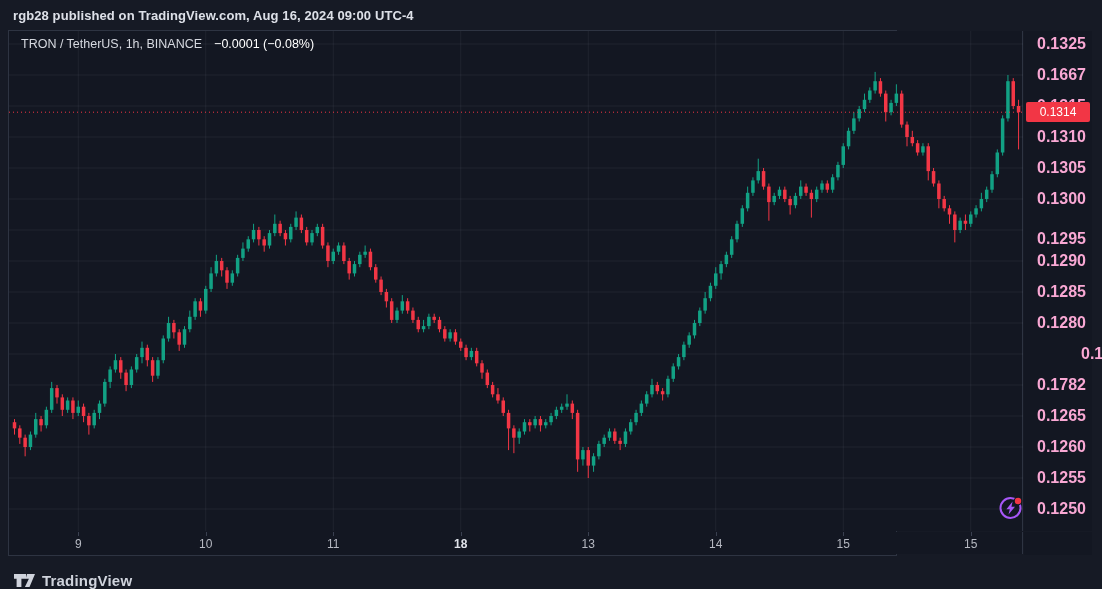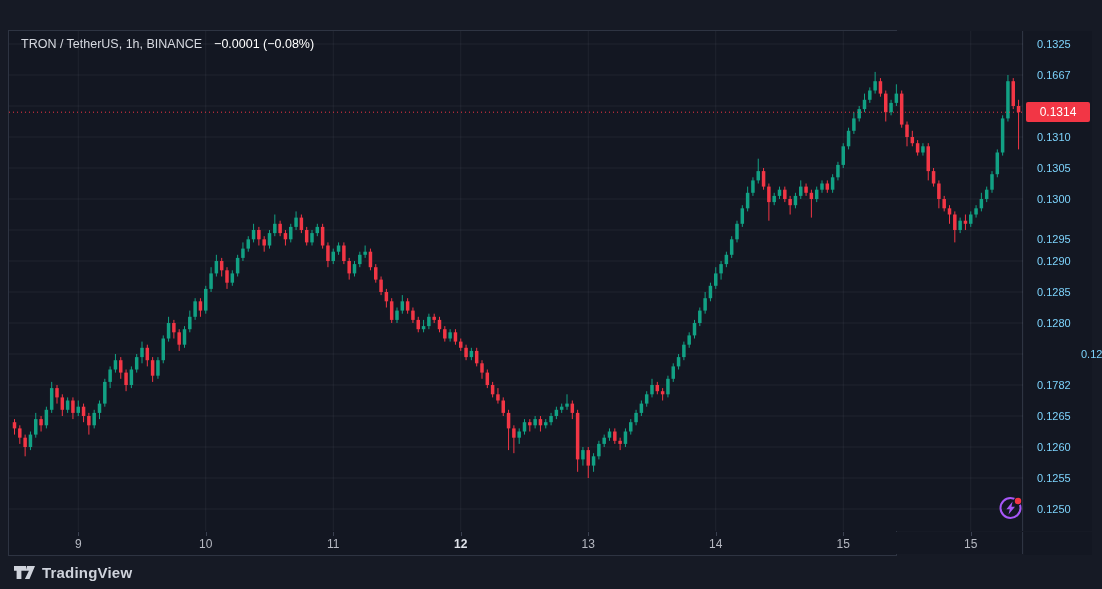--- a/index.html
+++ b/index.html
@@ -11,39 +11,42 @@
   .widget{position:absolute;left:8px;top:30px;width:889px;height:526px;border:1px solid #2e3442;background:#131722;}
   .plot{position:absolute;left:0;top:0;width:1014px;height:500px;background:#131722;border-right:1px solid #2e3442;}
   .plot svg{display:block;}
   .legend{position:absolute;left:12px;top:6px;display:flex;align-items:center;font-size:12.5px;white-space:nowrap;z-index:5;}
   .legend .title{color:#d6d9e0;margin-right:10px;}
   .legend .item{margin-right:7px;color:#ccd0da;}
   .legend .item b{font-weight:400;}
   .legend .val{color:#f23645;}
   .legend .chg{color:#ffffff;margin-left:2px;}
   .price-axis{position:absolute;left:1015px;top:0;width:68px;height:500px;background:#131722;cursor:ns-resize;}
-  .price-axis .plabel{position:absolute;left:13px;height:16px;line-height:16px;font-size:11px;color:#7dd3fc;}
+  .price-axis .plabel{position:absolute;left:13px;height:16px;line-height:16px;font-size:16px;color:#f9a8d4;font-weight:bold;}
   .price-badge{position:absolute;left:2px;width:64px;height:20px;background:#f23645;color:#ffffff;
                font-size:12px;line-height:20px;text-align:center;border-radius:2px;z-index:6;}
   .time-axis{position:absolute;left:0;top:501px;width:1014px;height:22px;background:#131722;cursor:ew-resize;border-right:1px solid #2e3442;}
   .time-axis .tlabel{position:absolute;top:5px;transform:translateX(-50%);font-size:12px;color:#b6b9c2;}
   .time-axis .tlabel.bold{font-weight:700;color:#dfe2e9;}
   .time-axis .tick{position:absolute;top:0;width:1px;height:4px;background:#3a4050;}
   .corner{position:absolute;left:1015px;top:501px;width:68px;height:23px;background:#131722;}
-  .bottombar{position:absolute;left:0;top:556px;width:1030px;height:33px;display:flex;align-items:center;}
+  .bottombar{position:absolute;left:0;top:556px;width:1030px;height:33px;display:flex;align-items:flex-end;}
   .tv-logo{display:flex;align-items:center;margin-left:14px;cursor:pointer;}
   .tv-logo svg{margin-right:7px;}
   .tv-logo .txt{font-size:15px;font-weight:700;color:#cfd3dc;letter-spacing:.2px;}
   .bolt-btn{position:absolute;left:988px;top:463px;width:28px;height:28px;cursor:pointer;z-index:5;}
 </style>
 </head>
 <body>
 
 <div class="frame">
 
+  <div class="topbar">
+    <span class="attr">rgb28 published on TradingView.com, Aug 16, 2024 09:00 UTC-4</span>
+  </div>
 
   <div class="widget">
 
     <div class="plot">
       <svg id="chart-svg" width="1014" height="500" viewBox="0 0 1014 500">
           <line x1="0" x2="1014" y1="13" y2="13" stroke="rgba(240,243,250,0.06)" stroke-width="1"></line>
           <line x1="0" x2="1014" y1="44" y2="44" stroke="rgba(240,243,250,0.06)" stroke-width="1"></line>
           <line x1="0" x2="1014" y1="75" y2="75" stroke="rgba(240,243,250,0.06)" stroke-width="1"></line>
           <line x1="0" x2="1014" y1="106" y2="106" stroke="rgba(240,243,250,0.06)" stroke-width="1"></line>
           <line x1="0" x2="1014" y1="137" y2="137" stroke="rgba(240,243,250,0.06)" stroke-width="1"></line>
@@ -485,21 +488,21 @@
       </div>
 
     <div class="time-axis" id="time-axis">
         <div class="tick" style="left: 69.25px;"></div>
         <div class="tlabel" style="left: 69.25px;">9</div>
         <div class="tick" style="left: 196.75px;"></div>
         <div class="tlabel" style="left: 196.75px;">10</div>
         <div class="tick" style="left: 324.25px;"></div>
         <div class="tlabel" style="left: 324.25px;">11</div>
         <div class="tick" style="left: 451.75px;"></div>
-        <div class="tlabel bold" style="left: 451.75px;">12</div>
+        <div class="tlabel bold" style="left: 451.75px;">18</div>
         <div class="tick" style="left: 579.25px;"></div>
         <div class="tlabel" style="left: 579.25px;">13</div>
         <div class="tick" style="left: 706.75px;"></div>
         <div class="tlabel" style="left: 706.75px;">14</div>
         <div class="tick" style="left: 834.25px;"></div>
         <div class="tlabel" style="left: 834.25px;">15</div>
         <div class="tick" style="left: 961.75px;"></div>
         <div class="tlabel" style="left: 961.75px;">15</div>
       </div>
     <div class="corner"></div>

